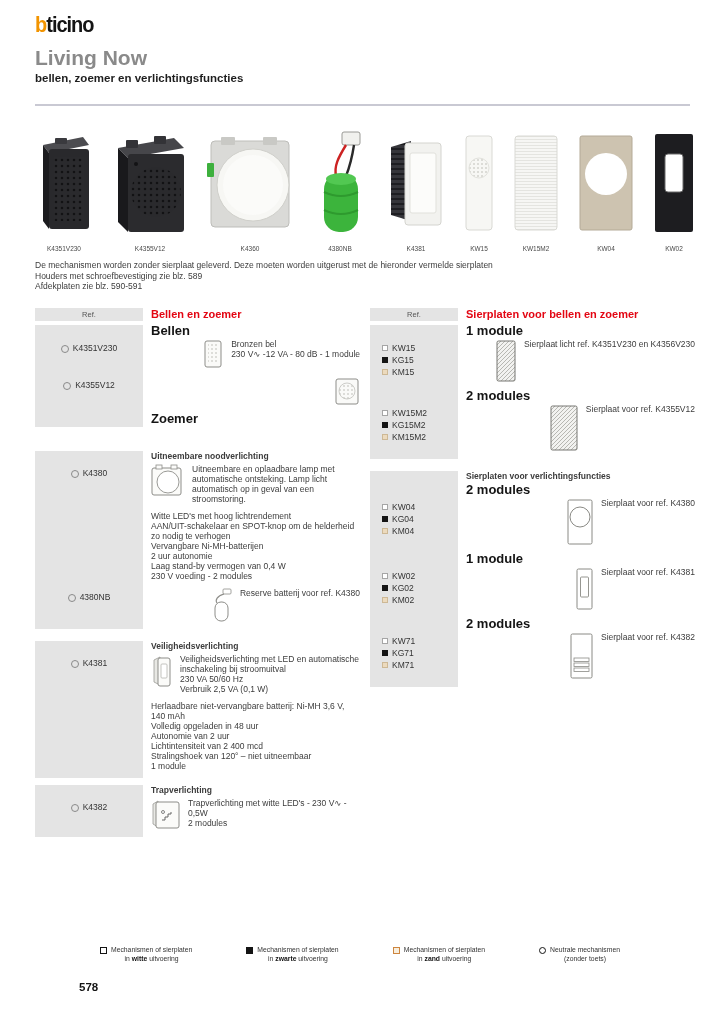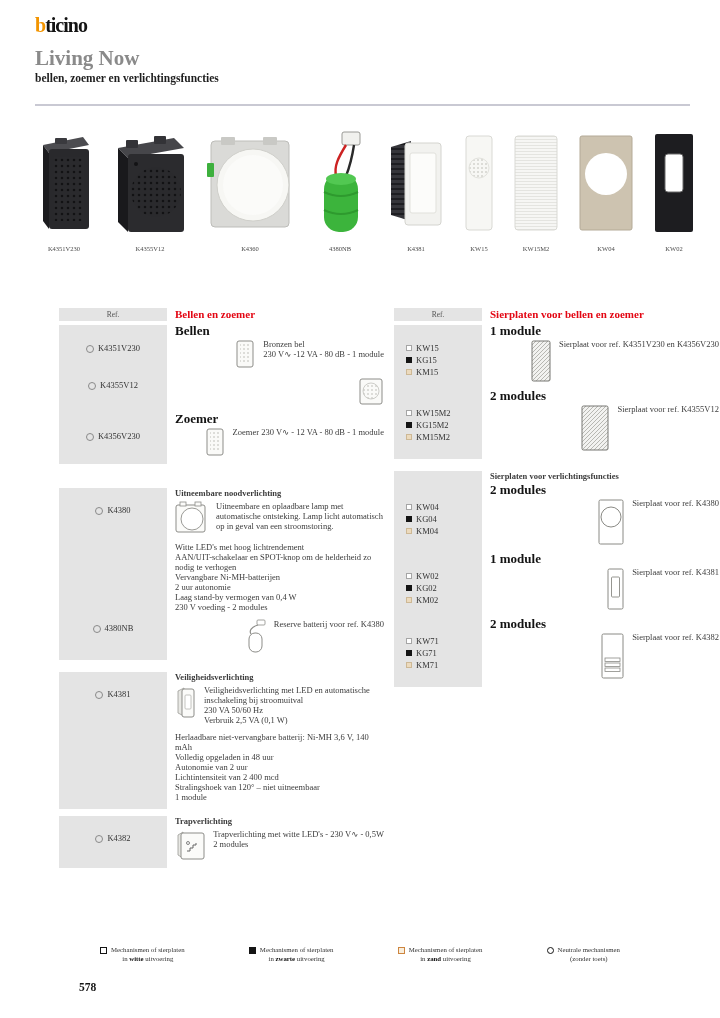--- a/index.html
+++ b/index.html
@@ -1,38 +1,38 @@
 <!DOCTYPE html>
 <html><head>
 <meta charset="utf-8">
 <style>
   html,body{margin:0;padding:0;background:#fff;}
   .page{position:relative;width:720px;height:1018px;background:#fff;overflow:hidden;
-        font-family:Liberation Serif, serif;color:#3c3c3c;border-radius:8px;}
+        font-family:Liberation Sans, sans-serif;color:#3c3c3c;border-radius:8px;}
 
   
   .logo{position:absolute;left:35px;top:13px;font-size:20px;font-weight:800;
         letter-spacing:-1px;color:#141414;transform:scaleY(1.08);transform-origin:left top;}
   .logo .b{color:#f29400;}
   .title{position:absolute;left:35px;top:46px;font-size:21px;font-weight:bold;color:#8a8a8a;}
   .subtitle{position:absolute;left:35px;top:72px;font-size:11.5px;font-weight:bold;color:#1e1e1e;}
   .rule{position:absolute;left:35px;top:104px;width:655px;height:2px;background:#c9c9d3;}
 
   
   .products{position:absolute;left:35px;top:116px;width:660px;height:136px;
             display:flex;align-items:flex-end;justify-content:space-between;}
   .product{display:flex;flex-direction:column;align-items:center;}
   .product .img{height:114px;display:flex;align-items:center;justify-content:center;margin-bottom:5px;}
   .product .lbl{font-size:6.5px;color:#4a4a4a;white-space:nowrap;}
 
   
   .intro{position:absolute;left:35px;top:260px;font-size:8.5px;line-height:10.5px;color:#3c3c3c;}
 
   
-  .columns{position:absolute;left:35px;top:308px;width:660px;display:flex;gap:10px;align-items:flex-start;margin-left:24px;}
+  .columns{position:absolute;left:35px;top:308px;width:660px;display:flex;gap:10px;align-items:flex-start;}
   .col-left{width:325px;}
   .col-right{width:325px;}
   .sec{margin-bottom:12px;}
   .sec.mb-lg{margin-bottom:24px;}
   .sec.mb-sm{margin-bottom:7px;}
   .sec-header{display:flex;margin-bottom:4px;}
   .ref-bar{background:#e4e4e4;color:#555;font-size:7.5px;height:13px;flex-shrink:0;
            display:flex;align-items:center;justify-content:center;margin-right:8px;}
   .col-left .ref-bar{width:108px;}
   .col-right .ref-bar{width:88px;}
@@ -196,20 +196,25 @@
       <span class="img">
         <svg width="42" height="102" viewBox="0 0 42 102">
           <rect x="2" y="2" width="38" height="98" rx="2" fill="#1d1d20"></rect>
           <rect x="12" y="22" width="18" height="38" rx="3" fill="#ffffff" stroke="#6a6a6a" stroke-width="1"></rect>
         </svg>
       </span>
       <span class="lbl">KW02</span>
     </div>
   </div>
 
+  <div class="intro">
+    <div>De mechanismen worden zonder sierplaat geleverd. Deze moeten worden uitgerust met de hieronder vermelde sierplaten</div>
+    <div>Houders met schroefbevestiging zie blz. 589</div>
+    <div>Afdekplaten zie blz. 590-591</div>
+  </div>
 
   <div class="columns">
 
     <div class="col-left">
 
       <div class="sec mb-lg">
         <div class="sec-header">
           <div class="ref-bar">Ref.</div>
           <div class="sec-title">Bellen en zoemer</div>
         </div>
@@ -243,35 +248,20 @@
               <svg width="26" height="30" viewBox="0 0 26 30">
                   <rect x="2" y="3" width="22" height="25" rx="2" fill="#fafaf8" stroke="#8d8d89" stroke-width="1"></rect>
                   <circle cx="13" cy="15" r="8" fill="url(#pldots)" stroke="#c2c2bd" stroke-width="0.8"></circle>
                 </svg>
             </span>
           </div>
         </div>
         <div class="row">
           <div class="ref-cell"></div>
           <div class="content tight subhead">Zoemer</div>
-        </div>
-        <div class="row">
-          <div class="ref-cell">
-            <span class="circ"></span>
-            <span>K4356V230</span>
-          </div>
-          <div class="content item">
-            <span class="icon">
-              <svg width="22" height="30" viewBox="0 0 22 30">
-                  <rect x="3" y="2" width="16" height="26" rx="2" fill="#fafaf8" stroke="#8d8d89" stroke-width="1"></rect>
-                  <rect x="6" y="5" width="10" height="20" fill="url(#pldots)"></rect>
-                </svg>
-            </span>
-            <div class="ml">Zoemer 230 V∿ - 12 VA - 80 dB - 1 module</div>
-          </div>
         </div>
       </div>
 
       <div class="sec">
         <div class="row">
           <div class="ref-cell"></div>
           <div class="content tight sec-title">Uitneembare noodverlichting</div>
         </div>
         <div class="row">
           <div class="ref-cell">
@@ -403,21 +393,21 @@
                 <span class="sq sq-m"></span>
                 <span>KM15</span>
               </span>
           </div>
           <div class="content item">
             <span class="icon">
               <svg width="22" height="44" viewBox="0 0 22 44">
                   <rect x="2" y="2" width="18" height="40" rx="1.5" fill="url(#phatch)" stroke="#777772" stroke-width="1"></rect>
                 </svg>
             </span>
-            <div class="ml">Sierplaat voor ref. K4351V230 en K4356V230</div>
+            <div class="ml">Sierplaat licht ref. K4351V230 en K4356V230</div>
           </div>
         </div>
         <div class="row">
           <div class="ref-cell"></div>
           <div class="content tight subhead">2 modules</div>
         </div>
         <div class="row">
           <div class="ref-cell">
             <span class="refline">
                 <span class="sq sq-w"></span>

